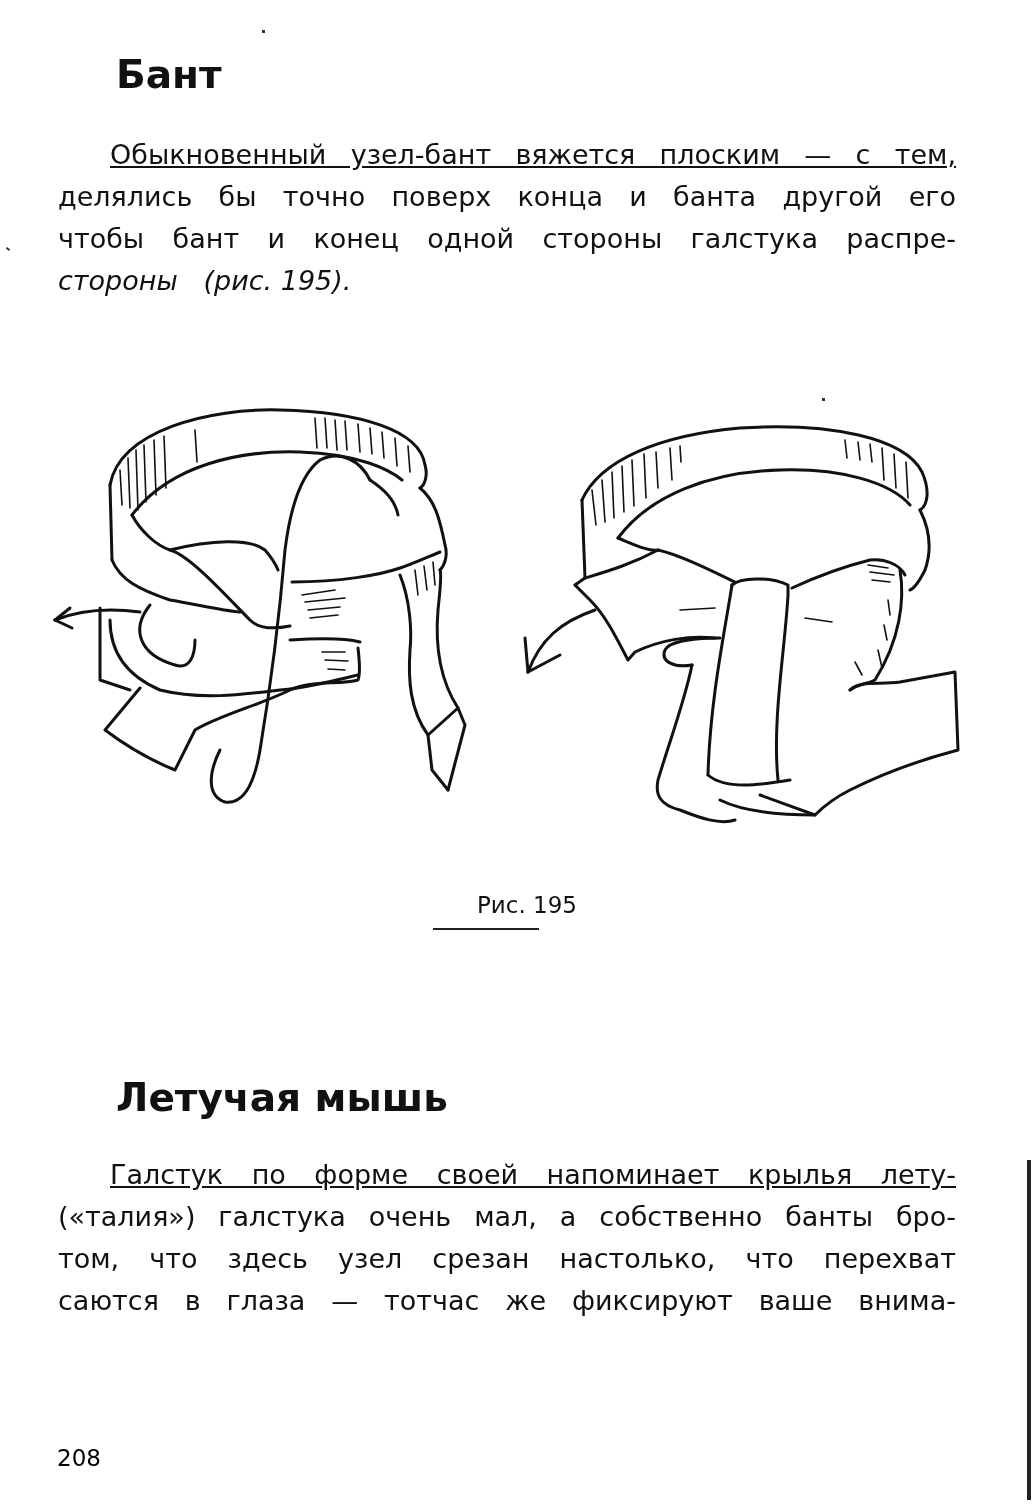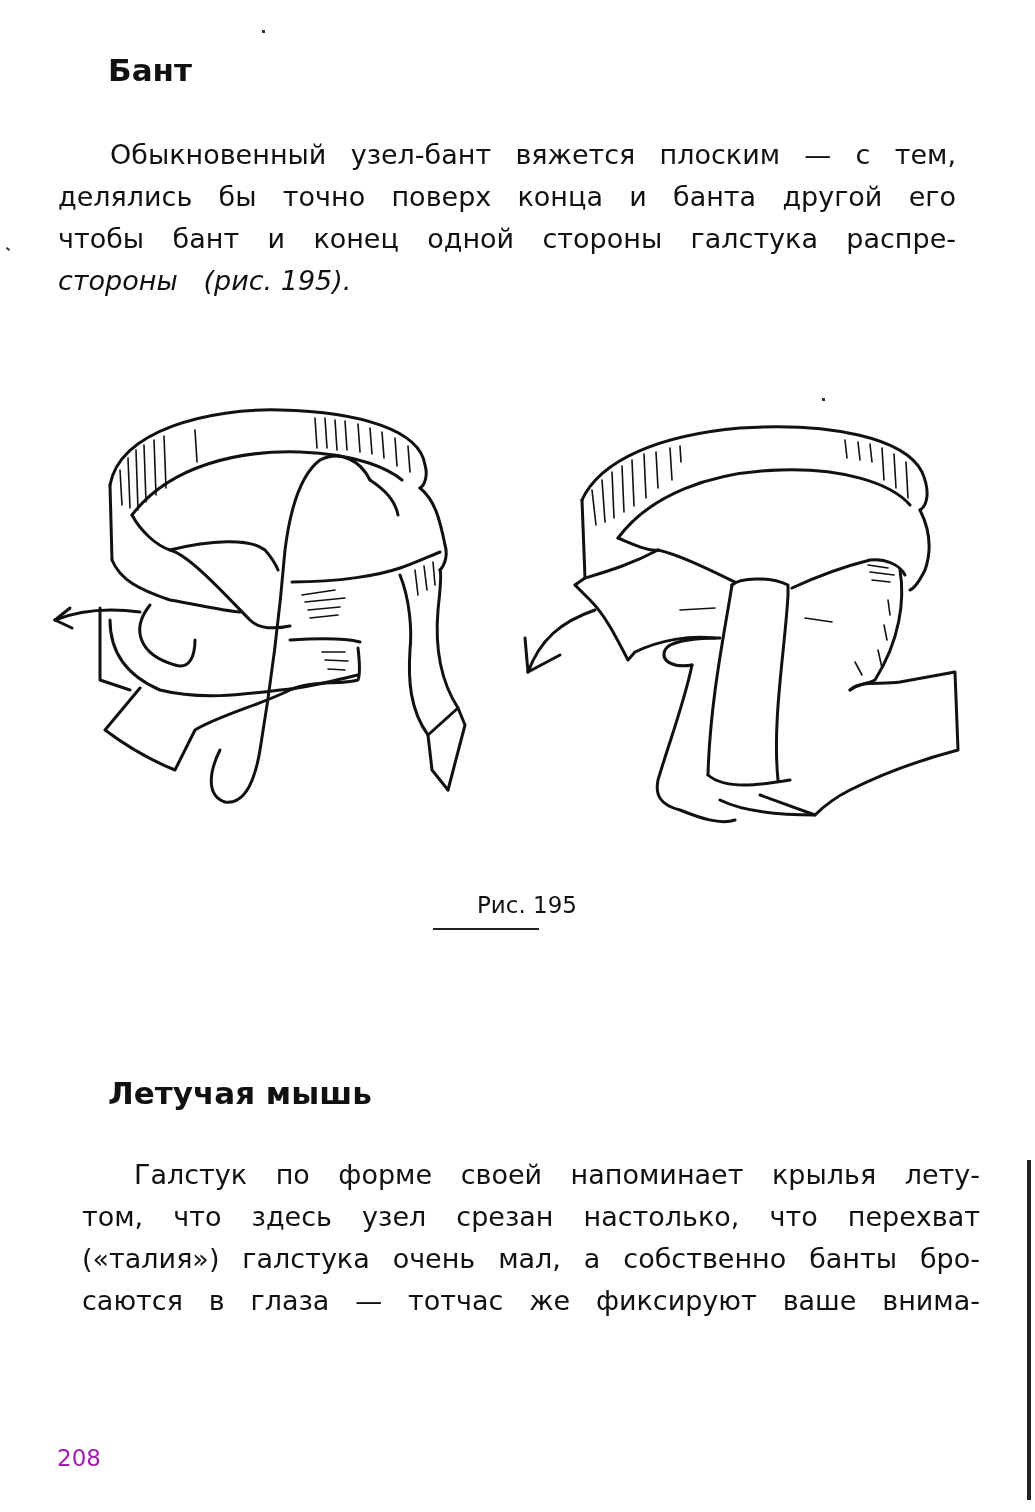--- a/index.html
+++ b/index.html
@@ -1,38 +1,38 @@
 <!DOCTYPE html>
 <html><head>
 <meta charset="utf-8">
 <style>
   html, body { margin: 0; padding: 0; background: #ffffff; }
   body {
     width: 1035px; height: 1512px; position: relative; overflow: hidden;
     font-family: "DejaVu Sans", sans-serif; color: #111;
   }
   .heading {
-    position: absolute; left: 108px; font-weight: bold; font-size: 31px;
+    position: absolute; left: 116px; font-weight: bold; font-size: 39px;
     font-family: "DejaVu Sans", sans-serif; letter-spacing: 0px; color: #111;
   }
   .para {
     position: absolute; left: 58px; width: 898px;
     font-size: 27px; line-height: 42px; color: #111;
     font-family: "DejaVu Sans", sans-serif;
   }
   .para .line { display: block; white-space: nowrap; text-align: justify; text-align-last: justify; height: 42px; }
-  .para .line.indent { padding-left: 52px; }
+  .para .line.indent { padding-left: 52px; text-decoration: underline; }
   .para .line.last { text-align-last: left; }
   .figure { position: absolute; }
   .caption {
     position: absolute; left: 433px; top: 892px; font-size: 23px;
     font-family: "DejaVu Sans", sans-serif; color: #111; margin-left: 44px;
   }
   .caption-rule { position: absolute; left: 433px; top: 928px; width: 106px; height: 2px; background: #222; }
-  .page-number { position: absolute; left: 57px; top: 1445px; font-size: 23px; color: #a21caf; }
+  .page-number { position: absolute; left: 57px; top: 1445px; font-size: 23px; color: #000000; }
   .edge-mark { position: absolute; left: 1027px; top: 1160px; width: 4px; height: 340px; background: #222; }
   .speck { position: absolute; background: #333; }
 </style>
 </head>
 <body>
 
 <div>
 
   <div class="speck" style="left:262px;top:30px;width:3px;height:3px;"></div>
   <div class="speck" style="left:6px;top:248px;width:4px;height:2px;transform:rotate(40deg);"></div>
@@ -173,22 +173,22 @@
     <path d="M85,210 C50,222 30,240 18,272"></path>
     <path d="M18,272 L15,238"></path>
       <path d="M18,272 L50,255"></path>
   </svg>
 
   <div class="caption">Рис. 195</div>
   <div class="caption-rule"></div>
 
   <div class="heading" style="top:1075px;">Летучая мышь</div>
 
-  <div class="para" style="top:1154px;margin-left:24px;">
+  <div class="para" style="top:1154px;">
     <span class="line indent">Галстук по форме своей напоминает крылья лету-</span>
+    <span class="line">(«талия») галстука очень мал, а собственно банты бро-</span>
     <span class="line">том, что здесь узел срезан настолько, что перехват</span>
-    <span class="line">(«талия») галстука очень мал, а собственно банты бро-</span>
     <span class="line">саются в глаза — тотчас же фиксируют ваше внима-</span>
   </div>
 
   <div class="page-number">208</div>
   <div class="edge-mark"></div>
 </div>
 
 </body></html>

